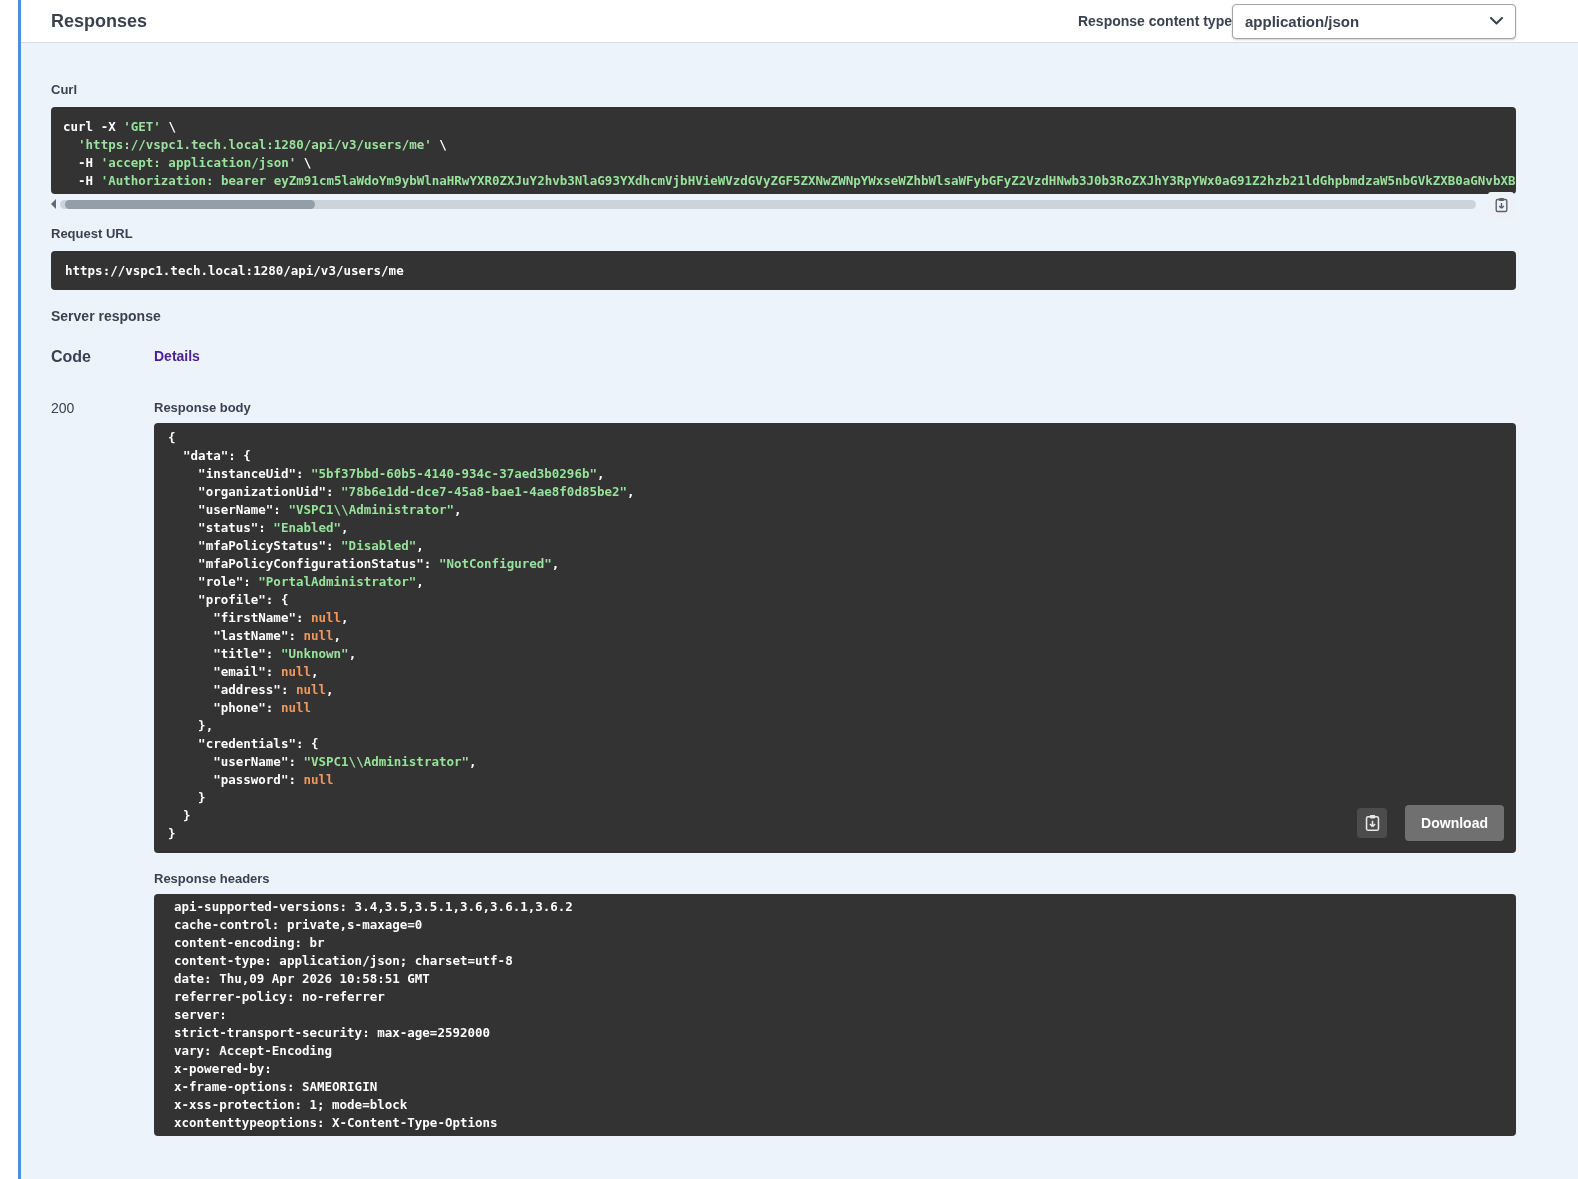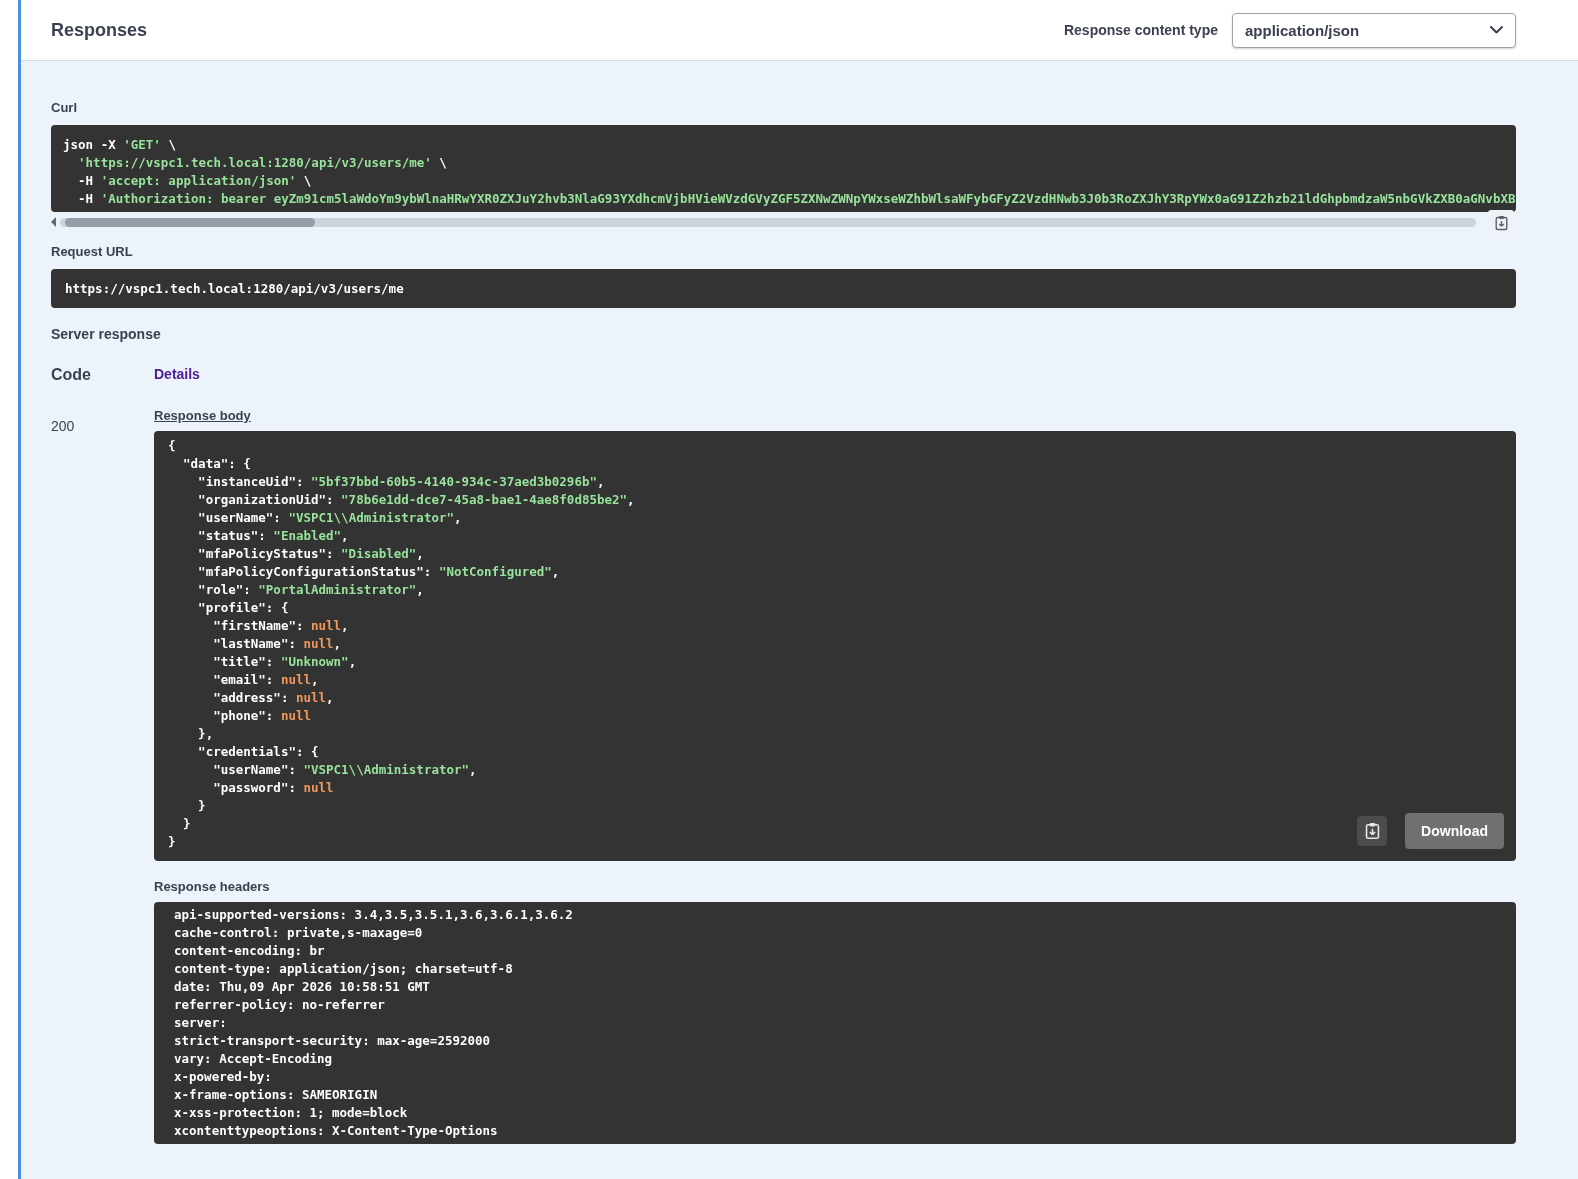--- a/index.html
+++ b/index.html
@@ -10,25 +10,25 @@
     color: #3b4151;
   }
   .page { position: relative; width: 1578px; height: 1179px; overflow: hidden; background: #ffffff; }
   .opblock {
     position: absolute; left: 18px; top: 0; width: 1560px; height: 1179px;
     border-left: 3px solid #4990e2;
     background: #edf3fa;
   }
   
   .band-top {
-    height: 61px; background: #ffffff; border-bottom: 1px solid #d5dce3;
+    height: 43px; background: #ffffff; border-bottom: 1px solid #d5dce3;
     display: flex; align-items: center; padding: 0 62px 0 30px;
   }
   .band-top h2 { font-size: 18px; font-weight: 700; color: #3b4151; }
-  .ct-wrap { margin-left: auto; display: flex; align-items: center; gap: 14px; }
+  .ct-wrap { margin-left: auto; display: flex; align-items: center; }
   .ct-wrap .ct-label { font-size: 14px; font-weight: 700; color: #3b4151; }
   .select {
     width: 284px; height: 35px; background: #ffffff;
     border: 1px solid #a3a3a3; border-radius: 4px;
     box-shadow: 0 1px 2px rgba(0,0,0,0.18);
     display: flex; align-items: center; justify-content: space-between;
     padding: 0 12px; font-size: 15px; font-weight: 700; color: #3b4151; cursor: pointer;
   }
   
   .band-main { padding: 39px 62px 20px 30px; }
@@ -53,21 +53,21 @@
   .track { flex: 1; height: 9px; background: #ccd3da; border-radius: 5px; position: relative; cursor: pointer; }
   .thumb { position: absolute; left: 5px; top: 0; height: 9px; width: 250px; background: #939ea8; border-radius: 5px; cursor: grab; }
   .lbl-requrl { margin-top: 16px; }
   .url-block { height: 39px; display: flex; align-items: center; padding: 8px 14px; }
   .lbl-server { margin-top: 18px; font-size: 14px; }
   .resp-table { display: grid; grid-template-columns: 103px 1fr; margin-top: 24px; }
   .th-code { font-size: 16px; font-weight: 700; color: #3b4151; }
   .th-details { font-size: 14px; font-weight: 700; color: #4c1d95; }
   .resp-row { display: grid; grid-template-columns: 103px 1fr; margin-top: 24px; align-items: start; }
   .status-code { font-size: 14px; font-weight: 400; color: #3b4151; padding-top: 10px; }
-  .lbl-body { margin-bottom: 8px; text-decoration: underline; }
+  .lbl-body { margin-top: 10px; margin-bottom: 8px; }
   .body-block { position: relative; padding: 6px 14px 10px; }
   .body-actions { position: absolute; right: 12px; bottom: 12px; display: flex; align-items: center; gap: 18px; }
   .copy-btn {
     width: 30px; height: 30px; background: #4c4c4c; border: none; border-radius: 4px;
     color: #e8e8e8; display: flex; align-items: center; justify-content: center; cursor: pointer;
   }
   .download-btn {
     height: 36px; padding: 0 16px; background: #707070; border: none; border-radius: 4px;
     color: #ffffff; font-family: "Liberation Sans", sans-serif; font-size: 14px; font-weight: 700; cursor: pointer;
   }
@@ -93,21 +93,21 @@
         </div>
       </div>
     </div>
 
     <div class="band-main">
 
       <div class="section-label">Curl</div>
       <div class="curl-wrap">
         <div class="codeblock curl-block">
           <div>
-              <div class="code-line"><span class="tok-w">json -X </span><span class="tok-g">'GET'</span><span class="tok-w"> \</span></div>
+              <div class="code-line"><span class="tok-w">curl -X </span><span class="tok-g">'GET'</span><span class="tok-w"> \</span></div>
               <div class="code-line"><span class="tok-w">  </span><span class="tok-g">'https://vspc1.tech.local:1280/api/v3/users/me'</span><span class="tok-w"> \</span></div>
               <div class="code-line"><span class="tok-w">  -H </span><span class="tok-g">'accept: application/json'</span><span class="tok-w"> \</span></div>
               <div class="code-line"><span class="tok-w">  -H </span><span class="tok-g">'Authorization: bearer eyZm91cm5laWdoYm9ybWlnaHRwYXR0ZXJuY2hvb3NlaG93YXdhcmVjbHVieWVzdGVyZGF5ZXNwZWNpYWxseWZhbWlsaWFybGFyZ2VzdHNwb3J0b3RoZXJhY3RpYWx0aG91Z2hzb21ldGhpbmdzaW5nbGVkZXB0aGNvbXBsZXRlZnJpZW5kc2hpcA'</span></div>
             </div>
         </div>
         <div class="hscroll">
           <span class="arrow-left"></span>
           <div class="track">
             <div class="thumb"></div>
           </div>

